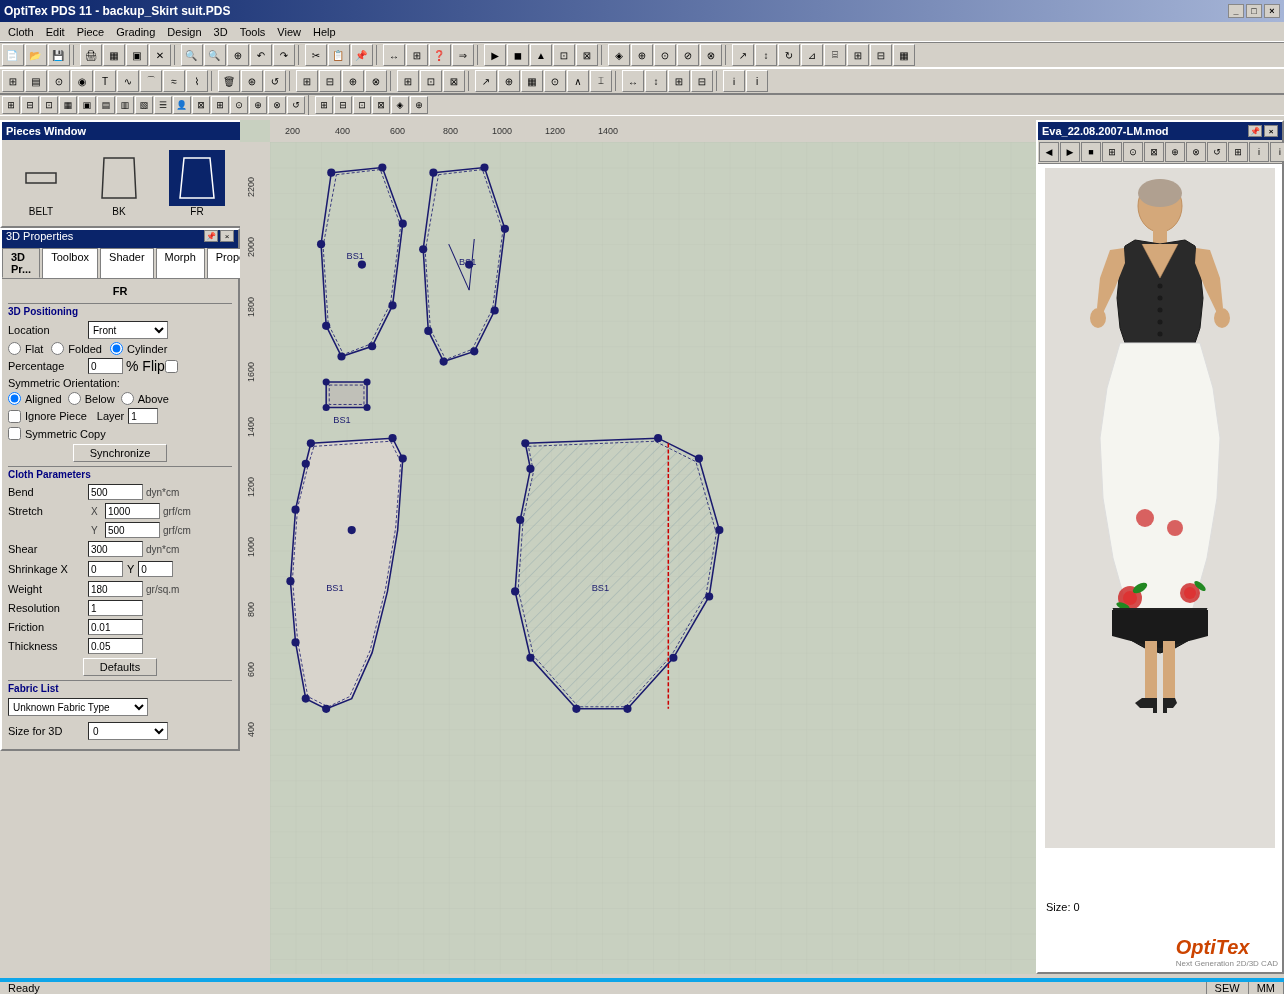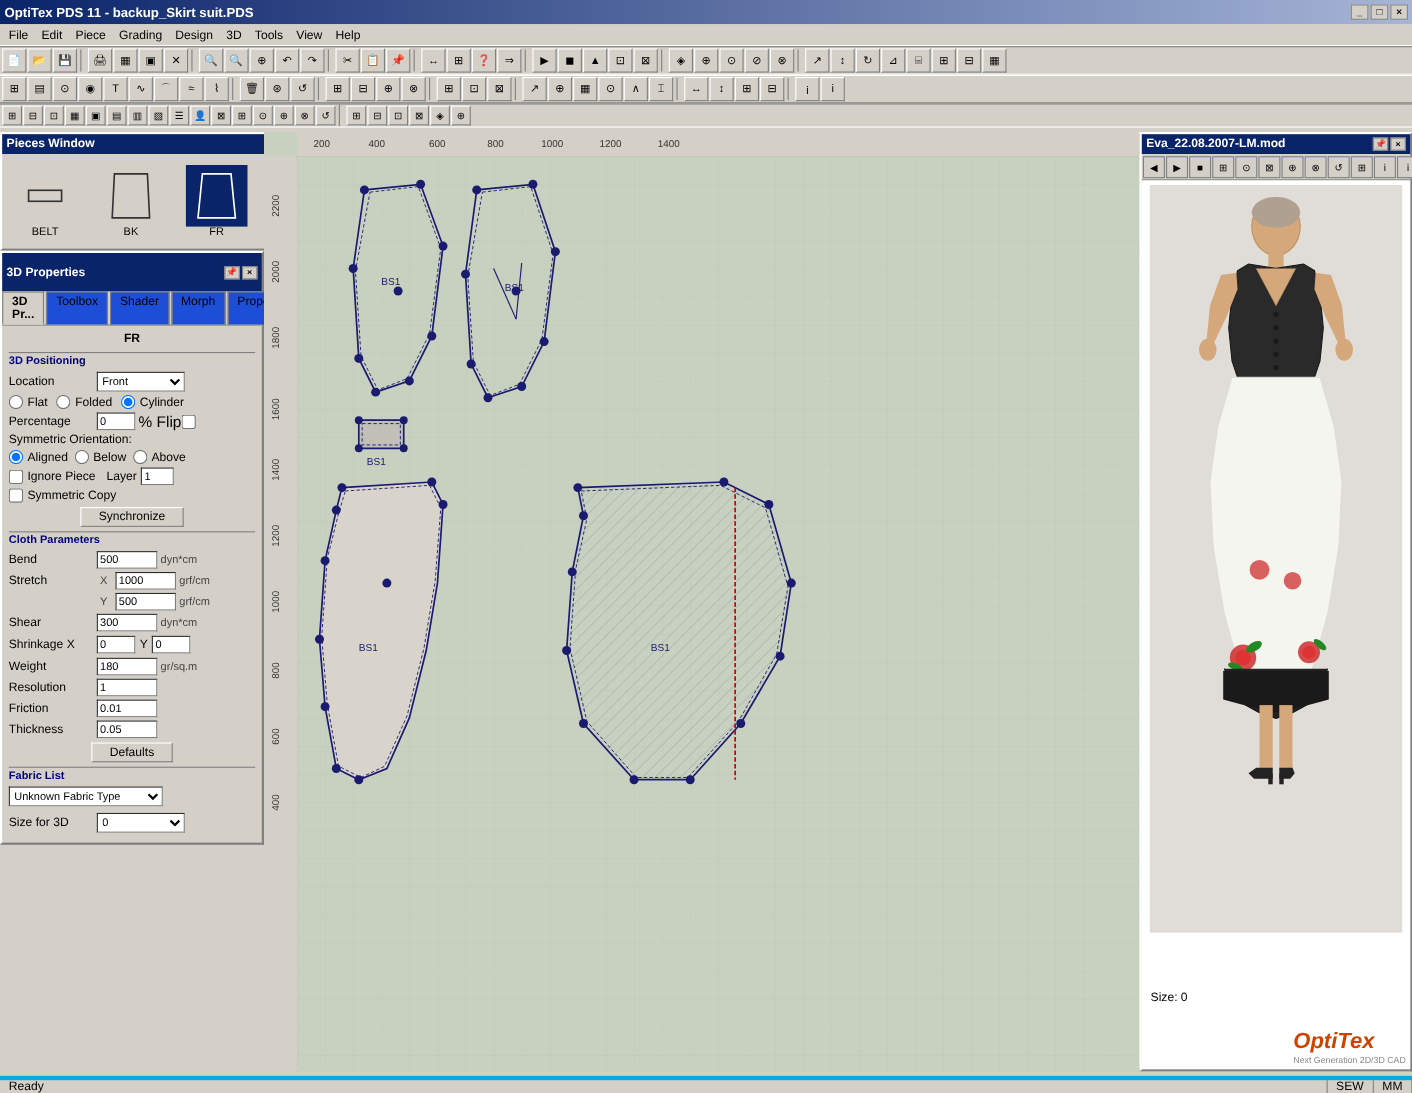--- a/index.html
+++ b/index.html
@@ -135,40 +135,39 @@
       left: 0;
       width: 240px;
       background: #d4d0c8;
       border: 2px solid #808080;
       border-top-color: #fff;
       border-left-color: #fff;
     }
     .props-title-bar {
       background: #0a246a;
       color: white;
-      height: 35px;
-      display: flex;
-      align-items: center;
+      height: 18px;
+      display: flex;
       justify-content: space-between;
       padding: 0 4px;
       font-size: 11px;
-      font-weight: bold;
+      font-weight: normal;
     }
     .props-tabs {
       display: flex;
       background: #d4d0c8;
       border-bottom: 1px solid #808080;
     }
     .props-tab {
       padding: 2px 8px;
       font-size: 11px;
       cursor: pointer;
       border: 1px solid #808080;
       border-bottom: none;
-      background: #1d4ed8;
+      background: #ffffff;
       margin-right: 2px;
     }
     .props-tab.active {
       background: #d4d0c8;
       border-bottom: 1px solid #d4d0c8;
       font-weight: bold;
     }
     .props-body { padding: 6px; }
     .props-piece-name { text-align: center; font-weight: bold; margin-bottom: 6px; }
     .section-title {
@@ -337,21 +336,21 @@
 <div class="title-bar">
   <span>OptiTex PDS 11 - backup_Skirt suit.PDS</span>
   <div class="title-bar-buttons">
     <div class="title-bar-btn">_</div>
     <div class="title-bar-btn">□</div>
     <div class="title-bar-btn">×</div>
   </div>
 </div>
 
 <div class="menu-bar">
-  <span class="menu-item">File</span>
+  <span class="menu-item">Cloth</span>
   <span class="menu-item">Edit</span>
   <span class="menu-item">Piece</span>
   <span class="menu-item">Grading</span>
   <span class="menu-item">Design</span>
   <span class="menu-item">3D</span>
   <span class="menu-item">Tools</span>
   <span class="menu-item">View</span>
   <span class="menu-item">Help</span>
 </div>
 

